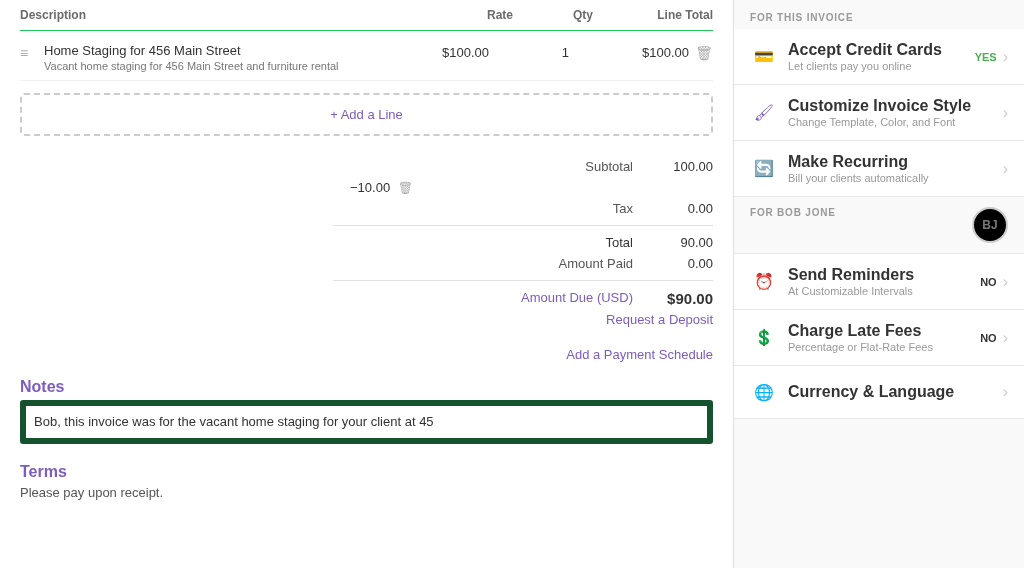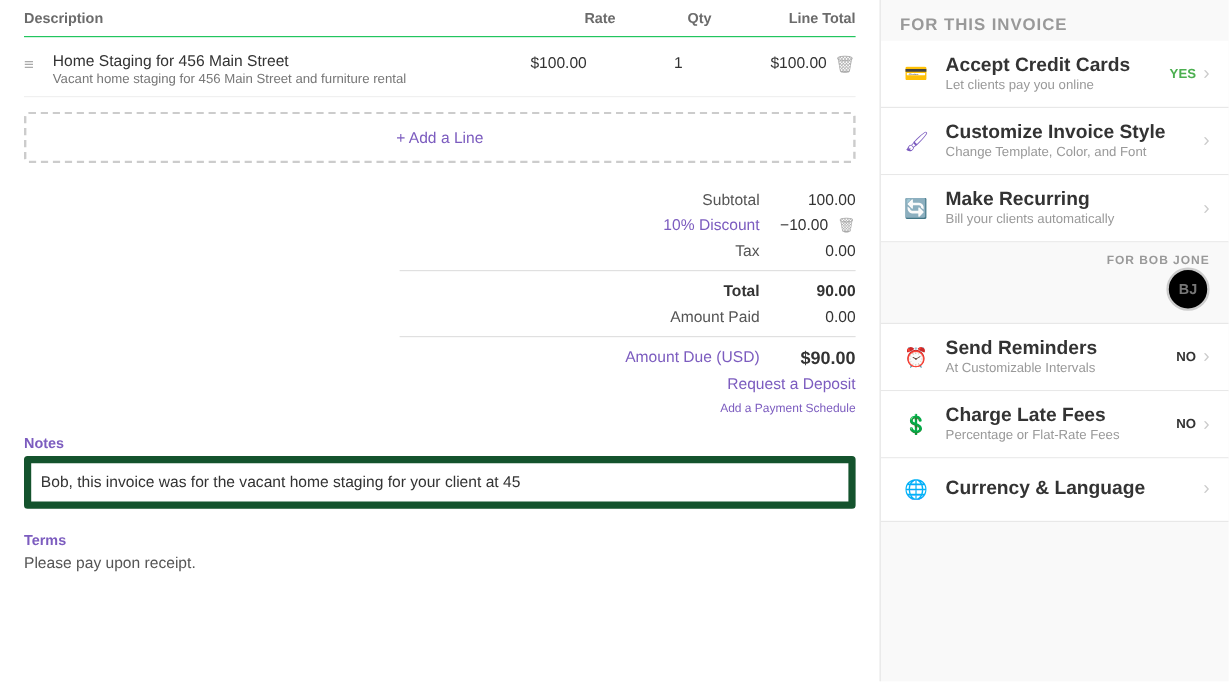--- a/index.html
+++ b/index.html
@@ -114,21 +114,21 @@
     .totals-row .label { text-align: right; flex: 1; }
     .totals-row .value { min-width: 80px; text-align: right; color: #333; }
     .totals-row.discount .label a { color: #7c5cbf; text-decoration: none; }
     .totals-row.discount .value { color: #333; }
     .totals-divider {
       border: none;
       border-top: 1px solid #e0e0e0;
       margin: 6px 0;
     }
     .totals-row.total-row .label, .totals-row.total-row .value {
-      font-weight: 700;
+      font-weight: 400;
       color: #333;
     }
     .totals-row.amount-due .label {
       color: #7c5cbf;
     }
     .totals-row.amount-due .value {
       font-size: 15px;
       font-weight: 700;
       color: #333;
     }
@@ -138,34 +138,34 @@
       font-size: 13px;
       cursor: pointer;
       text-decoration: none;
       display: block;
       margin-top: 2px;
     }
     .payment-schedule-link {
       display: block;
       text-align: right;
       color: #7c5cbf;
-      font-size: 10px;
+      font-size: 13px;
       cursor: pointer;
       text-decoration: none;
-      margin-top: 0;
+      margin-top: 12px;
       margin-bottom: 16px;
     }
 
     
     .notes-section, .terms-section {
       margin-top: 16px;
     }
     .section-label {
       color: #7c5cbf;
-      font-size: 12px;
+      font-size: 16px;
       font-weight: 600;
       margin-bottom: 4px;
     }
     .notes-input {
       width: 100%;
       border: 6px solid #14532d;
       border-radius: 3px;
       padding: 8px;
       font-size: 13px;
       color: #333;
@@ -180,21 +180,21 @@
     }
 
     
     .right-panel {
       width: 290px;
       background: #f9f9f9;
       overflow-y: auto;
       padding: 0;
     }
     .panel-section-header {
-      font-size: 14px;
+      font-size: 10px;
       font-weight: 700;
       color: #999;
       letter-spacing: 0.8px;
       text-transform: uppercase;
       padding: 12px 16px 6px;
     }
     .panel-item {
       display: flex;
       align-items: center;
       padding: 12px 16px;
@@ -237,23 +237,22 @@
     .panel-item-chevron {
       color: #ccc;
       font-size: 16px;
     }
 
     .client-section {
       padding: 10px 16px;
       border-bottom: 1px solid #e8e8e8;
       background: #f9f9f9;
       display: flex;
-      align-items: flex-end;
+      align-items: flex-start;
       justify-content: space-between;
-      flex-direction: column;
     }
     .client-label {
       font-size: 10px;
       font-weight: 700;
       color: #999;
       letter-spacing: 0.8px;
       text-transform: uppercase;
     }
     .client-avatar {
       width: 36px;
@@ -301,23 +300,20 @@
   </div>
 
   <button class="add-line-btn">+ Add a Line</button>
 
   <div class="totals-section">
     <div class="totals-row">
       <span class="label">Subtotal</span>
       <span class="value">100.00</span>
     </div>
     <div class="totals-row discount">
-      <span class="label">
-        <a href="#" style="color:#7c5cbf;text-decoration:none;">10% Discount</a>
-      </span>
       <span class="value">
         <span>−10.00</span>
         <span class="discount-delete">🗑</span>
       </span>
     </div>
     <div class="totals-row">
       <span class="label">Tax</span>
       <span class="value">0.00</span>
     </div>
     <hr class="totals-divider">

